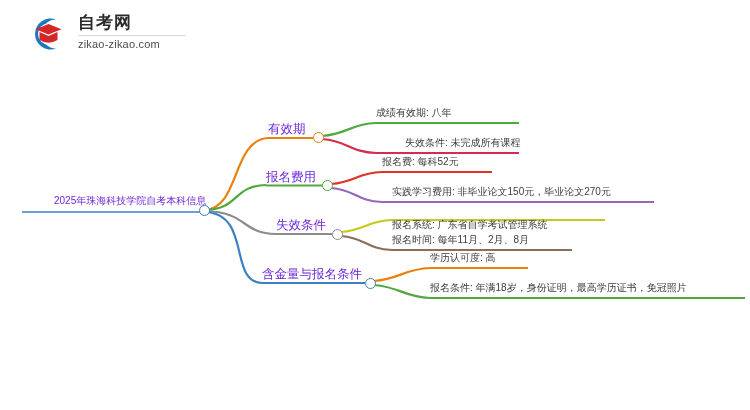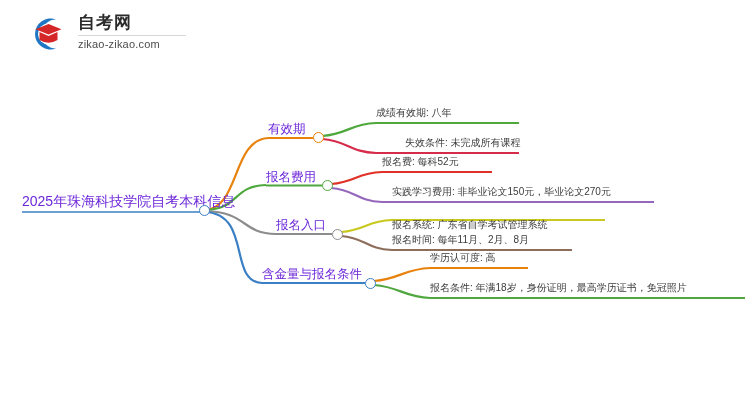--- a/index.html
+++ b/index.html
@@ -72,21 +72,22 @@
   }
 
   .node-label {
     position: absolute;
     font-size: 12.5px;
     line-height: 16px;
     white-space: nowrap;
     color: #6d28d9;
   }
   .node-label.root {
-    font-size: 14px;
+    font-size: 10px;
+    margin-left: 32px;
   }
   .leaf-label {
     position: absolute;
     font-size: 10px;
     line-height: 17px;
     white-space: nowrap;
     color: #3b3b3b;
   }
   .dot {
     position: absolute;
@@ -160,21 +161,21 @@
   <div class="node-label" style="left:268px; top:121px;">有效期</div>
   <div class="dot" style="left:313px; top:132px; border-color:#e8820c;"></div>
   <div class="leaf-label" style="left:376px; top:104px;">成绩有效期: 八年</div>
   <div class="leaf-label" style="left:364px; top:134px;margin-left:41px;">失效条件: 未完成所有课程</div>
 
   <div class="node-label" style="left:266px; top:169px;">报名费用</div>
   <div class="dot" style="left:322px; top:180px; border-color:#4fa83d;"></div>
   <div class="leaf-label" style="left:382px; top:153px;">报名费: 每科52元</div>
   <div class="leaf-label" style="left:392px; top:183px;">实践学习费用: 非毕业论文150元，毕业论文270元</div>
 
-  <div class="node-label" style="left:276px; top:217px;">报名入口</div>
+  <div class="node-label" style="left:276px; top:217px;">失效条件</div>
   <div class="dot" style="left:332px; top:229px; border-color:#8c8c8c;"></div>
   <div class="leaf-label" style="left:392px; top:216px;">报名系统: 广东省自学考试管理系统</div>
   <div class="leaf-label" style="left:392px; top:231px;">报名时间: 每年11月、2月、8月</div>
 
   <div class="node-label" style="left:262px; top:266px;">含金量与报名条件</div>
   <div class="dot" style="left:365px; top:278px; border-color:#3b7fc4;"></div>
   <div class="leaf-label" style="left:430px; top:249px;text-align:center;">学历认可度: 高</div>
   <div class="leaf-label" style="left:430px; top:279px;">报名条件: 年满18岁，身份证明，最高学历证书，免冠照片</div>
 
 </div>

